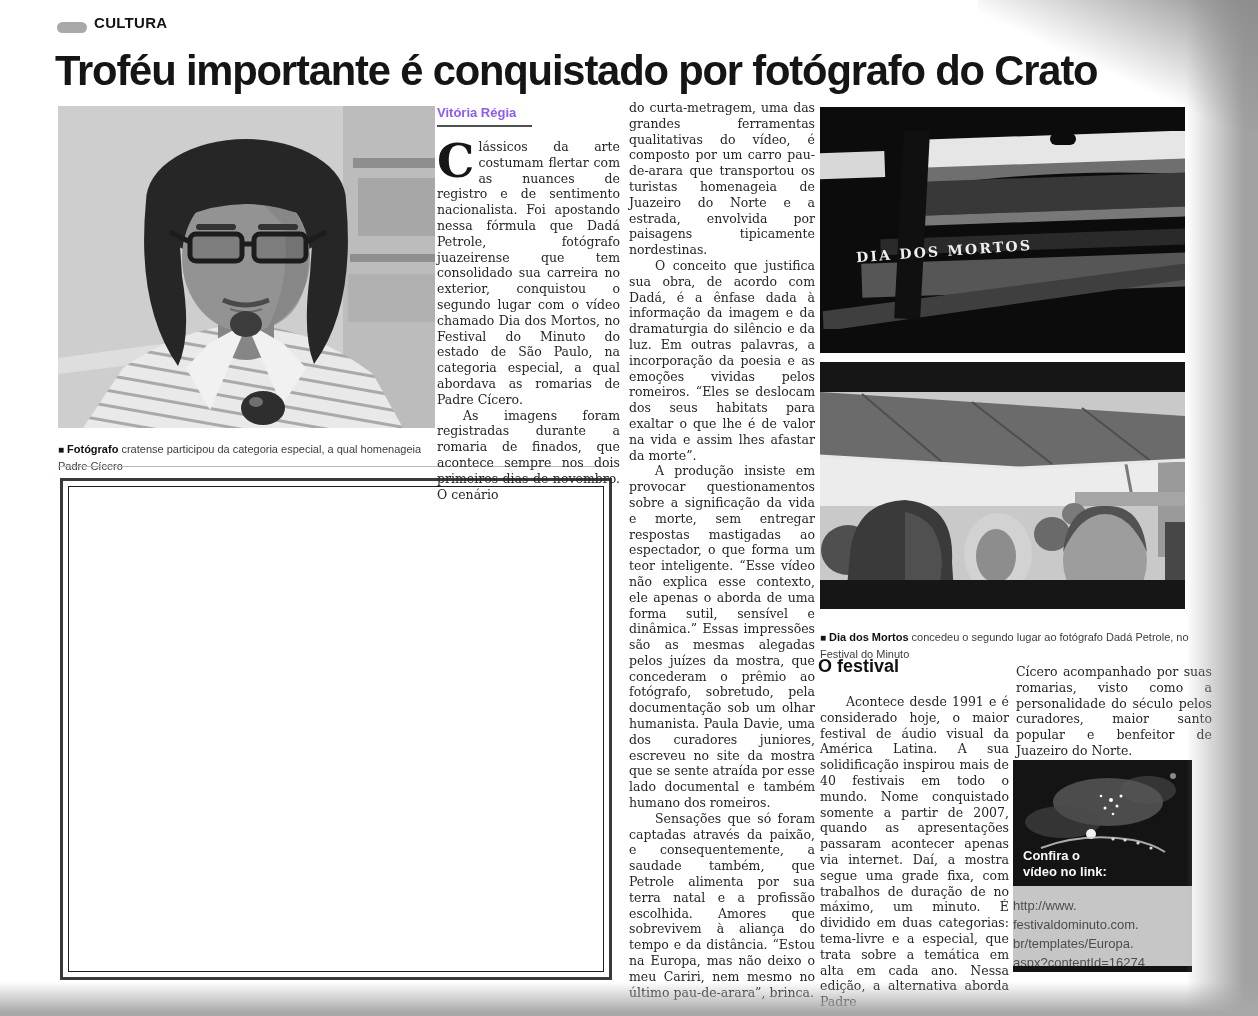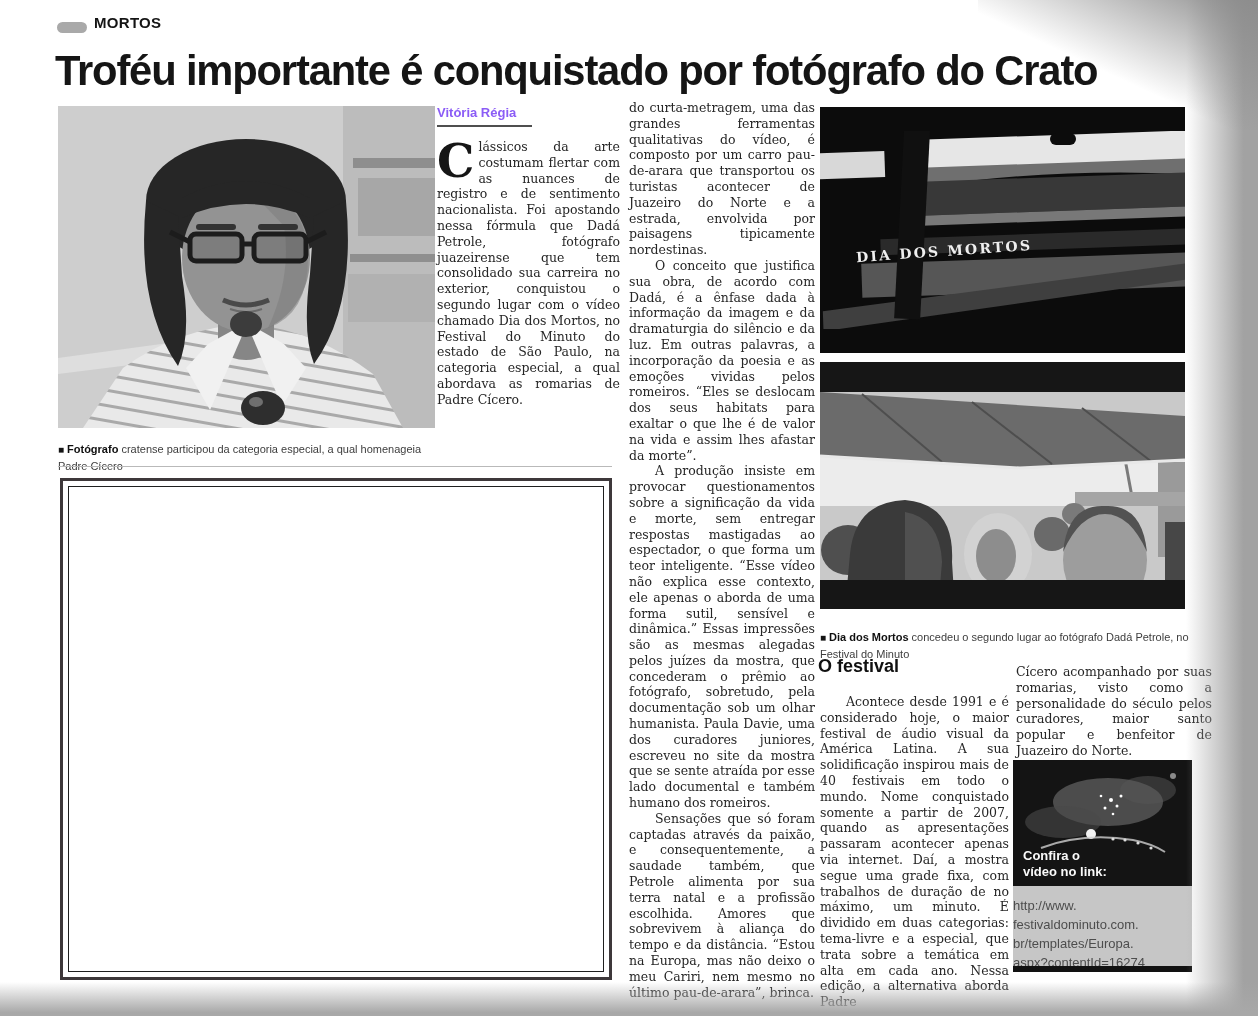--- a/index.html
+++ b/index.html
@@ -65,21 +65,21 @@
   .vb-url{left:1013px;top:886px;width:179px;height:80px;padding:10px 0;box-sizing:border-box;
     font-size:13px;line-height:19px;color:#4d4d4d;}
   .vb-bar{left:1013px;top:966px;width:179px;height:6px;background:#121212;}
 </style>
 </head>
 <body>
 
 <div class="page">
 
   <div class="abs pill" style="background:#a9a9a9"></div>
-  <div class="abs section-label">MORTOS</div>
+  <div class="abs section-label">CULTURA</div>
   <h1 class="abs headline" style="margin:0">Troféu importante é conquistado por fotógrafo do Crato</h1>
 
   <div class="abs photo portrait">
     <svg viewBox="0 0 377 322" preserveAspectRatio="none">
       <defs>
         <pattern id="stripes" width="15" height="15" patternUnits="userSpaceOnUse" patternTransform="rotate(100)">
           <rect width="15" height="15" fill="#e9e9e9"></rect>
           <rect width="3" height="15" fill="#a9a9a9"></rect>
         </pattern>
       </defs>
@@ -123,25 +123,26 @@
   <div class="abs caption-rule"></div>
 
   <div class="abs ad-box">
     <div class="ad-inner"></div>
   </div>
 
   <div class="abs col2">
     <div class="byline">Vitória Régia</div>
     <div class="serif">
       <p><span class="dropcap">C</span><span>lássicos da arte costumam flertar com as nuances de registro e de sentimento nacionalista. Foi apostando nessa fórmula que Dadá Petrole, fotógrafo juazeirense que tem consolidado sua carreira no exterior, conquistou o segundo lugar com o vídeo chamado Dia dos Mortos, no Festival do Minuto do estado de São Paulo, na categoria especial, a qual abordava as romarias de Padre Cícero.</span></p>
+      <p class="indent">As imagens foram registradas durante a romaria de finados, que acontece sempre nos dois primeiros dias de novembro. O cenário</p>
     </div>
   </div>
 
   <div class="abs col3 serif">
-    <p>do curta-metragem, uma das grandes ferramentas qualitativas do vídeo, é composto por um carro pau-de-arara que transportou os turistas acontecer de Juazeiro do Norte e a estrada, envolvida por paisagens tipicamente nordestinas.</p>
+    <p>do curta-metragem, uma das grandes ferramentas qualitativas do vídeo, é composto por um carro pau-de-arara que transportou os turistas homenageia de Juazeiro do Norte e a estrada, envolvida por paisagens tipicamente nordestinas.</p>
     <p class="indent">O conceito que justifica sua obra, de acordo com Dadá, é a ênfase dada à informação da imagem e da dramaturgia do silêncio e da luz. Em outras palavras, a incorporação da poesia e as emoções vividas pelos romeiros. “Eles se deslocam dos seus habitats para exaltar o que lhe é de valor na vida e assim lhes afastar da morte”.</p>
     <p class="indent">A produção insiste em provocar questionamentos sobre a significação da vida e morte, sem entregar respostas mastigadas ao espectador, o que forma um teor inteligente. “Esse vídeo não explica esse contexto, ele apenas o aborda de uma forma sutil, sensível e dinâmica.” Essas impressões são as mesmas alegadas pelos juízes da mostra, que concederam o prêmio ao fotógrafo, sobretudo, pela documentação sob um olhar humanista. Paula Davie, uma dos curadores juniores, escreveu no site da mostra que se sente atraída por esse lado documental e também humano dos romeiros.</p>
     <p class="indent">Sensações que só foram captadas através da paixão, e consequentemente, a saudade também, que Petrole alimenta por sua terra natal e a profissão escolhida. Amores que sobrevivem à aliança do tempo e da distância. “Estou na Europa, mas não deixo o meu Cariri, nem mesmo no último pau-de-arara”, brinca.</p>
   </div>
 
   <div class="abs photo still1">
     <svg viewBox="0 0 365 246" preserveAspectRatio="none">
       <rect width="365" height="246" fill="#0c0c0c"></rect>
       <g transform="rotate(-2 180 120)">
         <rect x="-5" y="40" width="72" height="26" fill="#d8d8d8"></rect>

